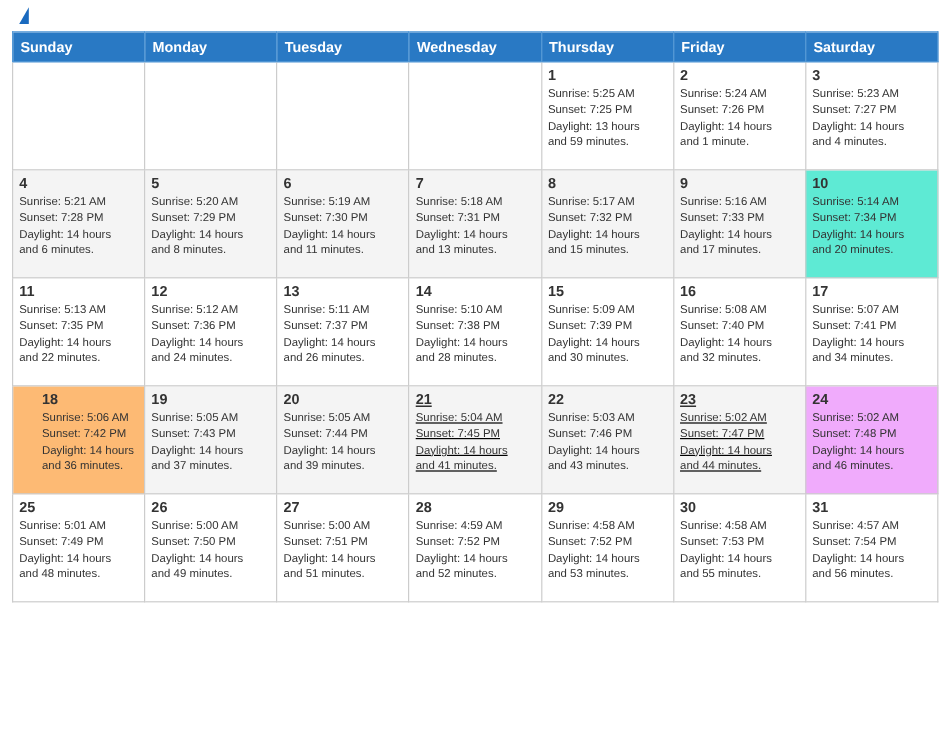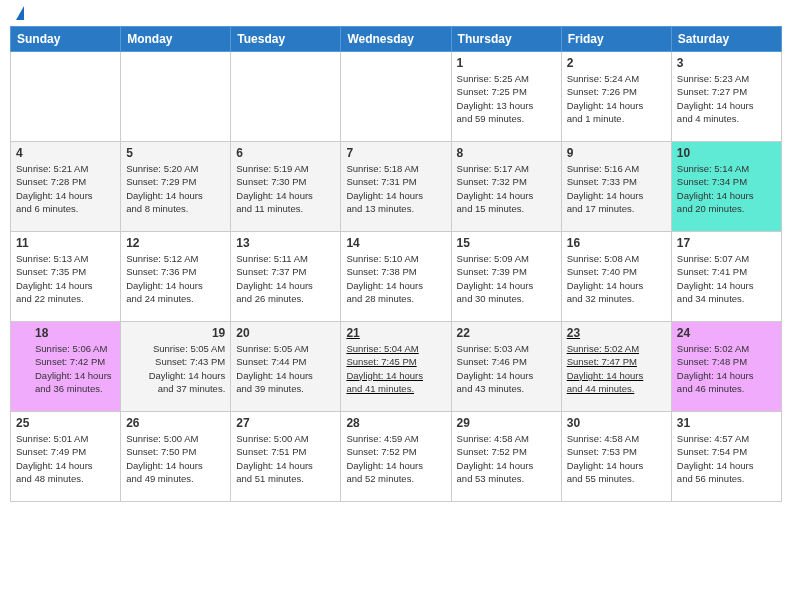--- a/index.html
+++ b/index.html
@@ -199,25 +199,25 @@
         <td>
           <span class="day-number">16</span>
           <div class="day-info">Sunrise: 5:08 AM<br>Sunset: 7:40 PM<br>Daylight: 14 hours<br>and 32 minutes.</div>
         </td>
         <td>
           <span class="day-number">17</span>
           <div class="day-info">Sunrise: 5:07 AM<br>Sunset: 7:41 PM<br>Daylight: 14 hours<br>and 34 minutes.</div>
         </td>
       </tr>
       <tr>
-        <td style="background: #f0abfc; padding-left: 24px;">
+        <td style="background: #fdba74; padding-left: 24px;">
           <span class="day-number">18</span>
           <div class="day-info">Sunrise: 5:06 AM<br>Sunset: 7:42 PM<br>Daylight: 14 hours<br>and 36 minutes.</div>
         </td>
-        <td style="background: rgb(244, 244, 244); text-align: right;">
+        <td style="background: rgb(244, 244, 244);">
           <span class="day-number">19</span>
           <div class="day-info">Sunrise: 5:05 AM<br>Sunset: 7:43 PM<br>Daylight: 14 hours<br>and 37 minutes.</div>
         </td>
         <td style="background: rgb(244, 244, 244);">
           <span class="day-number">20</span>
           <div class="day-info">Sunrise: 5:05 AM<br>Sunset: 7:44 PM<br>Daylight: 14 hours<br>and 39 minutes.</div>
         </td>
         <td style="background: rgb(244, 244, 244); text-decoration: underline;">
           <span class="day-number">21</span>
           <div class="day-info">Sunrise: 5:04 AM<br>Sunset: 7:45 PM<br>Daylight: 14 hours<br>and 41 minutes.</div>

